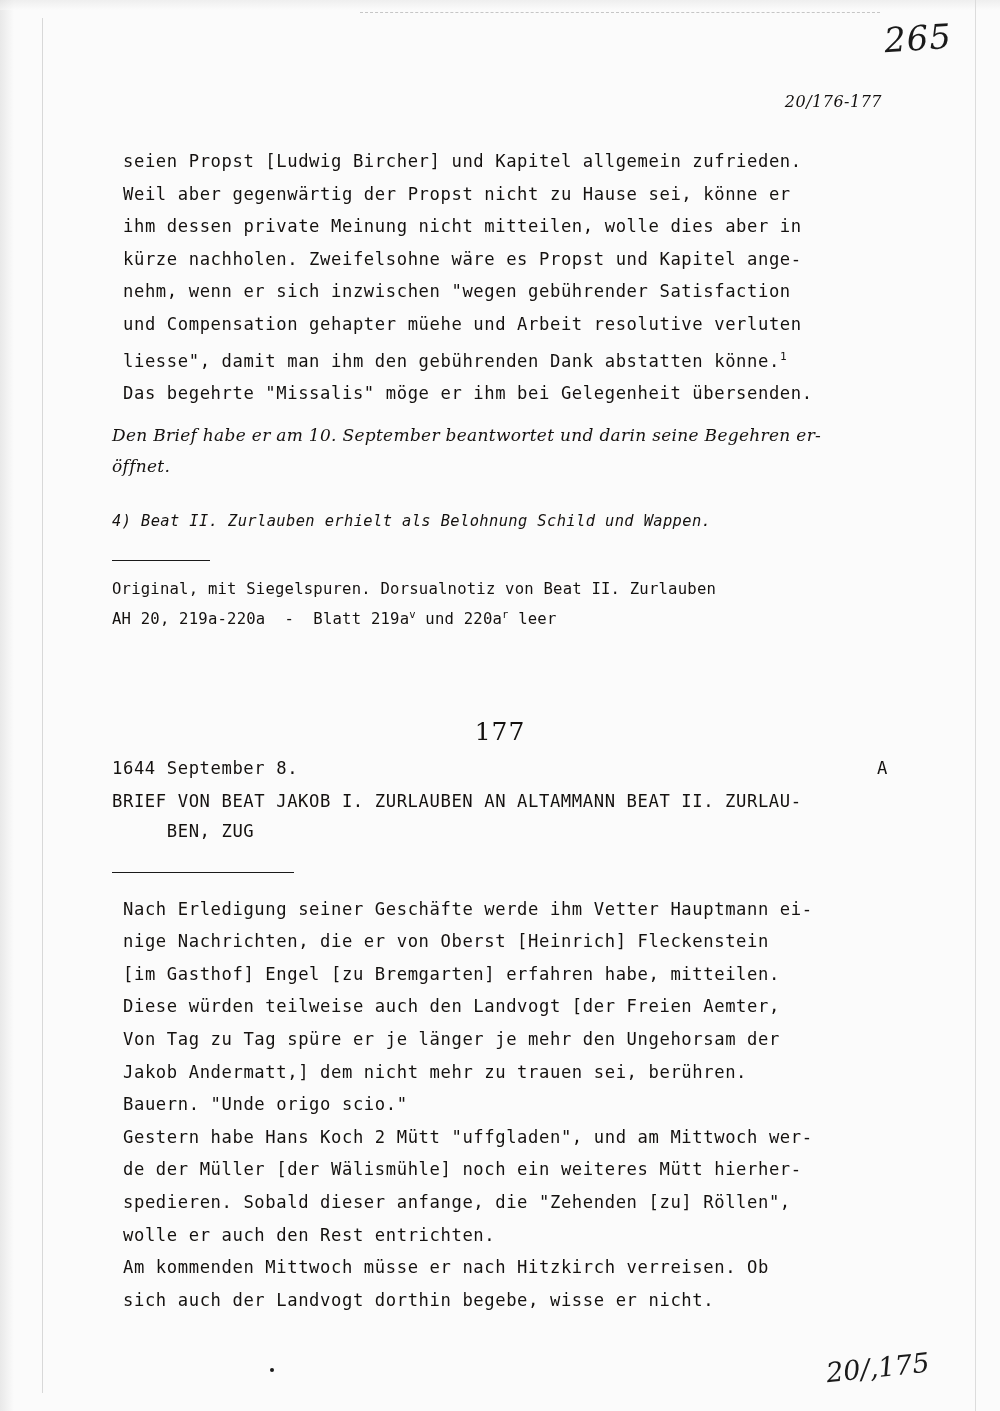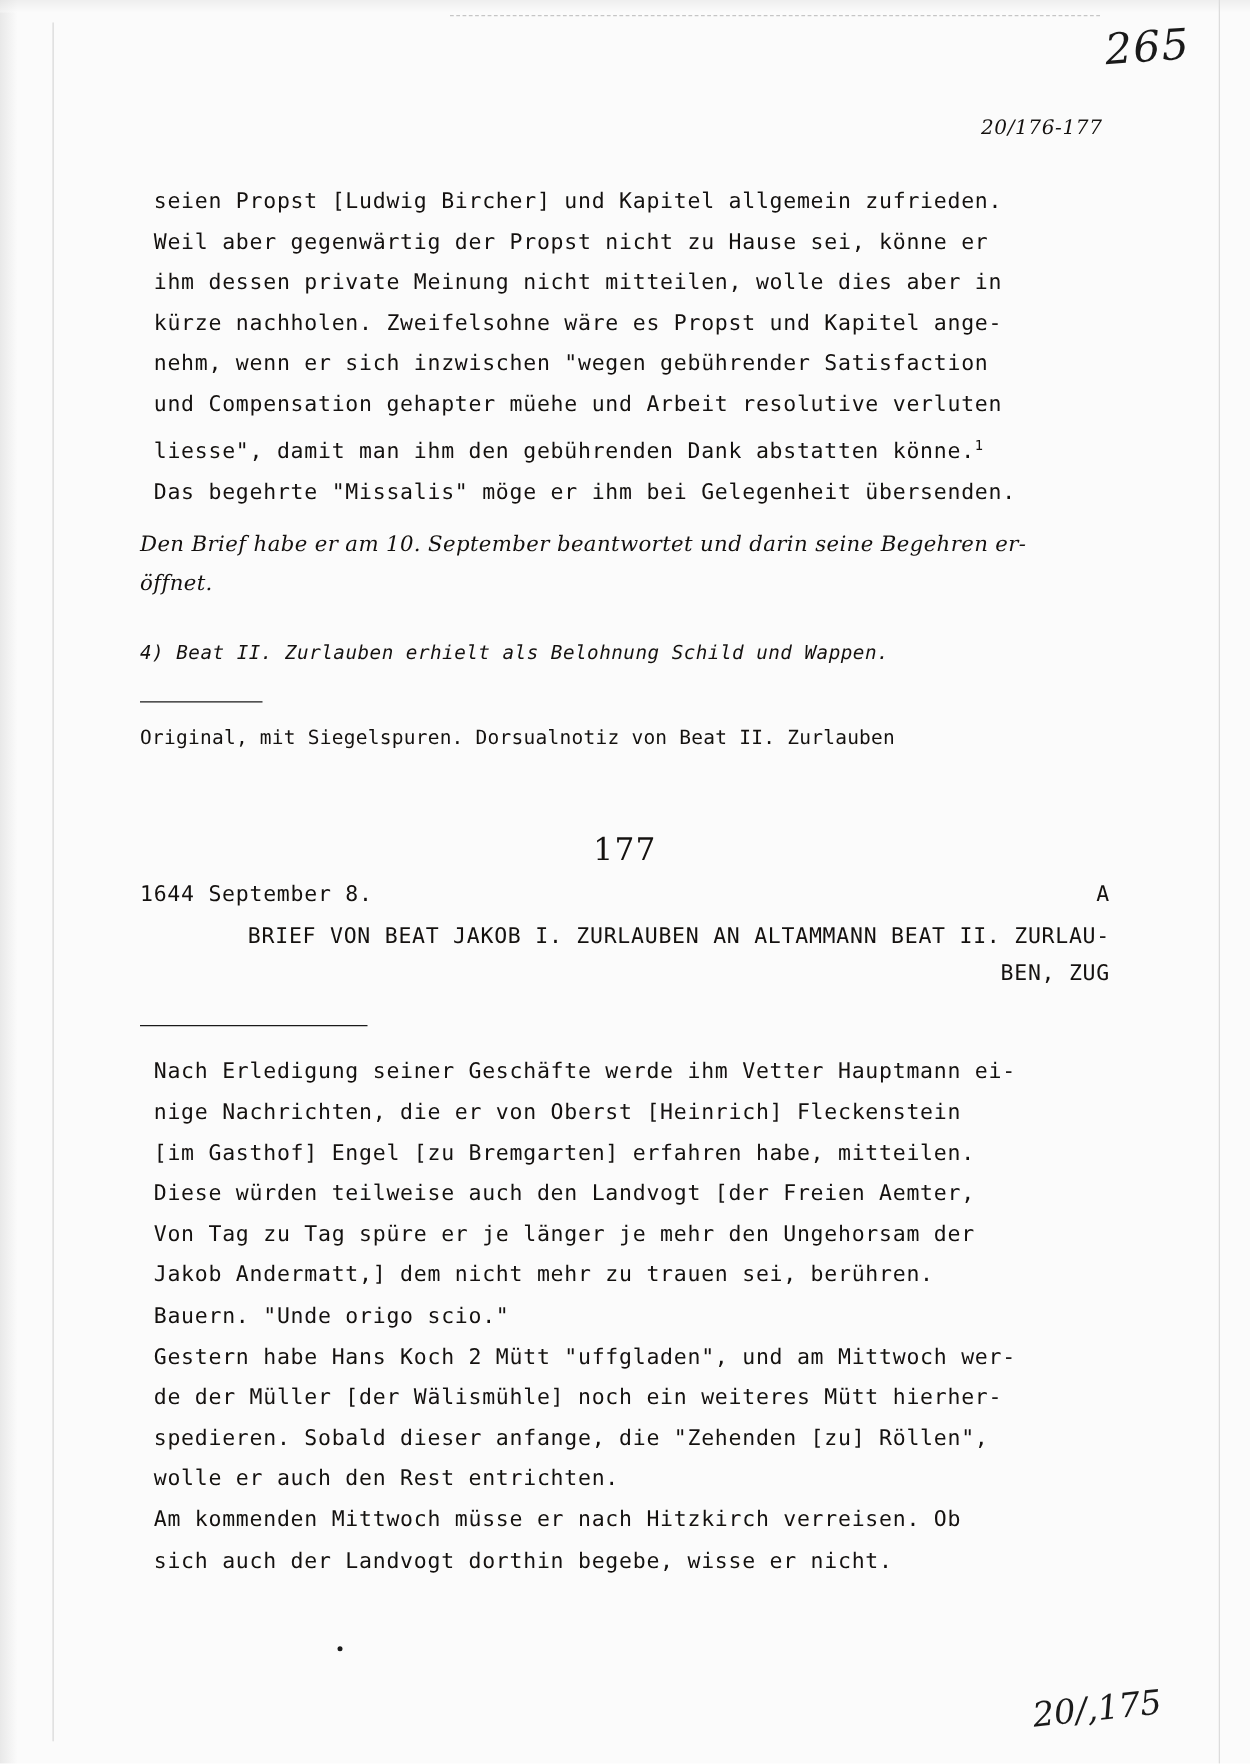--- a/index.html
+++ b/index.html
@@ -131,21 +131,21 @@
   .orig {
     margin-top: 16px;
     font-size: 15.6px;
     line-height: 25px;
     letter-spacing: .2px;
   }
   .orig .ln { display: block; white-space: pre; }
   .supv { font-size: 10.5px; vertical-align: super; }
 
   .doc-number {
-    margin-top: 62px;
+    margin-top: 84px;
     text-align: center;
     font-family: "DejaVu Serif", serif;
     font-size: 25px;
     letter-spacing: 1px;
   }
 
   .dateline {
     margin-top: 12px;
     display: flex;
     justify-content: space-between;
@@ -153,21 +153,21 @@
     letter-spacing: .6px;
     text-align: right;
   }
 
   .title {
     margin-top: 8px;
     font-size: 17.2px;
     line-height: 30px;
     letter-spacing: .6px;
   }
-  .title .ln { display: block; white-space: pre; text-align: right; }
+  .title .ln { display: block; white-space: pre; }
 
   .rule-mid {
     margin-top: 26px;
     width: 182px;
     height: 0;
     border-top: 1.6px solid #1a1a1a;
   }
 
   .body2 {
     margin-top: 20px;
@@ -211,20 +211,21 @@
       <span class="ln">Den Brief habe er am 10. September beantwortet und darin seine Begehren er-</span>
       <span class="ln">öffnet.</span>
     </p>
 
     <p class="footnote">4) Beat II. Zurlauben erhielt als Belohnung Schild und Wappen.</p>
 
     <div class="rule-short"></div>
 
     <div class="orig">
       <span class="ln">Original, mit Siegelspuren. Dorsualnotiz von Beat II. Zurlauben</span>
+      <span class="ln"><span>AH 20, 219a-220a  -  Blatt 219a</span><span class="supv">v</span><span> und 220a</span><span class="supv">r</span><span> leer</span></span>
     </div>
 
     <div class="doc-number">177</div>
 
     <div class="dateline">
       <span>1644 September 8.</span>
       <span>A</span>
     </div>
 
     <div class="title">

